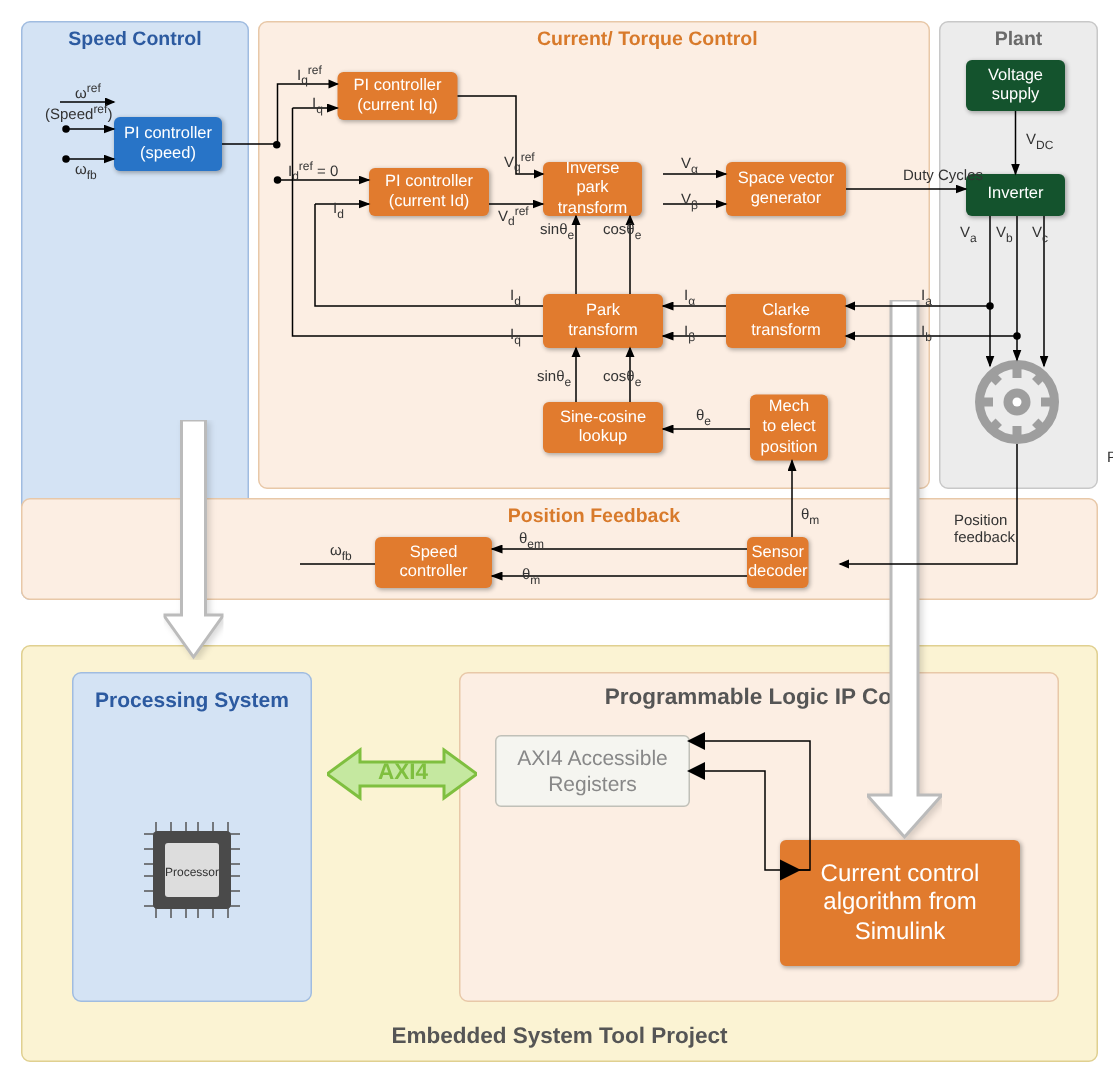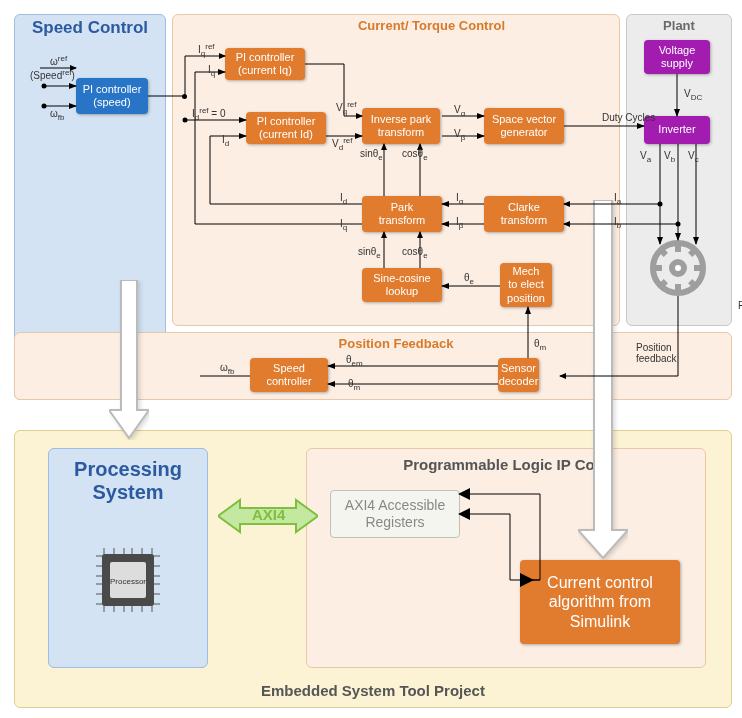--- a/index.html
+++ b/index.html
@@ -2,67 +2,67 @@
 <html><head>
 <meta charset="utf-8">
 <style>
   * { box-sizing: border-box; }
   body { margin: 0; font-family: Arial, sans-serif; width: 742px; height: 718px; position: relative; background: #fff; }
   .panel { position: absolute; border-radius: 6px; }
   .title { font-weight: bold; text-align: center; position: absolute; }
   .block { position: absolute; border-radius: 4px; display: flex; align-items: center; justify-content: center; text-align: center; font-size: 11px; padding: 4px; line-height: 1.2; }
   .orange-block { background: #e17b2e; color: #fff; box-shadow: 1px 1px 3px rgba(0,0,0,0.3); }
   .blue-block { background: #2874c7; color: #fff; box-shadow: 1px 1px 3px rgba(0,0,0,0.3); }
-  .gray-block { background: #a21caf; color: #fff; box-shadow: 1px 1px 3px rgba(0,0,0,0.3); }
+  .gray-block { background: #14532d; color: #fff; box-shadow: 1px 1px 3px rgba(0,0,0,0.3); }
   .label { position: absolute; font-size: 10px; color: #333; white-space: nowrap; }
   .sub { font-size: 8px; vertical-align: sub; }
   .sup { font-size: 8px; vertical-align: super; }
   .big-arrow { position: absolute; }
   .big-arrow-white svg polygon { fill: #fff; stroke: #bbb; stroke-width: 2; filter: drop-shadow(2px 2px 2px rgba(0,0,0,0.15)); }
   .big-arrow-green svg polygon { fill: #c5e8a0; stroke: #7fbf3f; stroke-width: 2; }
   .axi4-label { position: absolute; font-weight: bold; color: #7fbf3f; font-size: 15px; }
   svg.wires { position: absolute; left:0; top:0; pointer-events:none; }
   svg.wires line, svg.wires path { stroke: #000; stroke-width: 1; fill: none; }
   svg.wires polygon { fill: #000; }
   .motor { position: absolute; }
   .dot { position: absolute; width: 5px; height: 5px; background: #000; border-radius: 50%; }
 </style>
 </head>
 <body>
 
 <div class="panel" style="left:14px; top:14px; width:152px; height:386px; background:#d4e3f4; border:1px solid #a0bce0;"></div>
-<div class="title" style="left:14px; top:18px; width:152px; color:#2c5aa0; font-size:17px;">Speed Control</div>
+<div class="title" style="left:14px; top:18px; width:152px; color:#2c5aa0; font-size:13px;">Speed Control</div>
 
 <div class="panel" style="left:172px; top:14px; width:448px; height:312px; background:#fceee3; border:1px solid #e8c8a8;"></div>
 <div class="title" style="left:172px; top:18px; width:519px; color:#d87a2b; font-size:13px;">Current/ Torque Control</div>
 
 <div class="panel" style="left:626px; top:14px; width:106px; height:312px; background:#ececec; border:1px solid #c8c8c8;"></div>
 <div class="title" style="left:626px; top:18px; width:106px; color:#6a6a6a; font-size:13px;">Plant</div>
 
 <div class="panel" style="left:14px; top:332px; width:718px; height:68px; background:#fceee3; border:1px solid #e8c8a8;"></div>
 <div class="title" style="left:172px; top:336px; width:448px; color:#d87a2b; font-size:13px;">Position Feedback</div>
 
 <div class="panel" style="left:14px; top:430px; width:718px; height:278px; background:#fbf3d3; border:1px solid #e0d090;"></div>
 <div class="title" style="left:14px; top:682px; width:718px; color:#555; font-size:15px;">Embedded System Tool Project</div>
 
 <div class="panel" style="left:48px; top:448px; width:160px; height:220px; background:#d4e3f4; border:1px solid #a0bce0;"></div>
-<div class="title" style="left:48px; top:458px; width:160px; color:#2c5aa0; font-size:20px;"><span>Processing System</span></div>
+<div class="title" style="left:48px; top:458px; width:160px; color:#2c5aa0; font-size:14px;"><span>Processing System</span></div>
 
 <div class="panel" style="left:306px; top:448px; width:400px; height:220px; background:#fceee3; border:1px solid #e8c8a8;"></div>
 <div class="title" style="left:306px; top:456px; width:400px; text-align:center; color:#555; font-size:15px;">Programmable Logic IP Core</div>
 
 <div class="block blue-block" style="left:76px; top:78px; width:72px; height:36px; white-space:pre-line;">PI controller
 (speed)</div>
 
 <div class="block orange-block" style="left:225px; top:48px; width:80px; height:32px; white-space:pre-line;">PI controller
 (current Iq)</div>
 <div class="block orange-block" style="left:246px; top:112px; width:80px; height:32px; white-space:pre-line;">PI controller
 (current Id)</div>
 
-<div class="block orange-block" style="left:362px; top:108px; width:78px; height:36px; white-space:pre-line;">Inverse park
+<div class="block orange-block" style="left:362px; top:108px; width:66px; height:36px; white-space:pre-line;">Inverse park
 transform</div>
 <div class="block orange-block" style="left:484px; top:108px; width:80px; height:36px; white-space:pre-line;">Space vector
 generator</div>
 
 <div class="block orange-block" style="left:362px; top:196px; width:80px; height:36px; white-space:pre-line;">Park
 transform</div>
 <div class="block orange-block" style="left:484px; top:196px; width:80px; height:36px; white-space:pre-line;">Clarke
 transform</div>
 
 <div class="block orange-block" style="left:362px; top:268px; width:80px; height:34px; white-space:pre-line;">Sine-cosine

